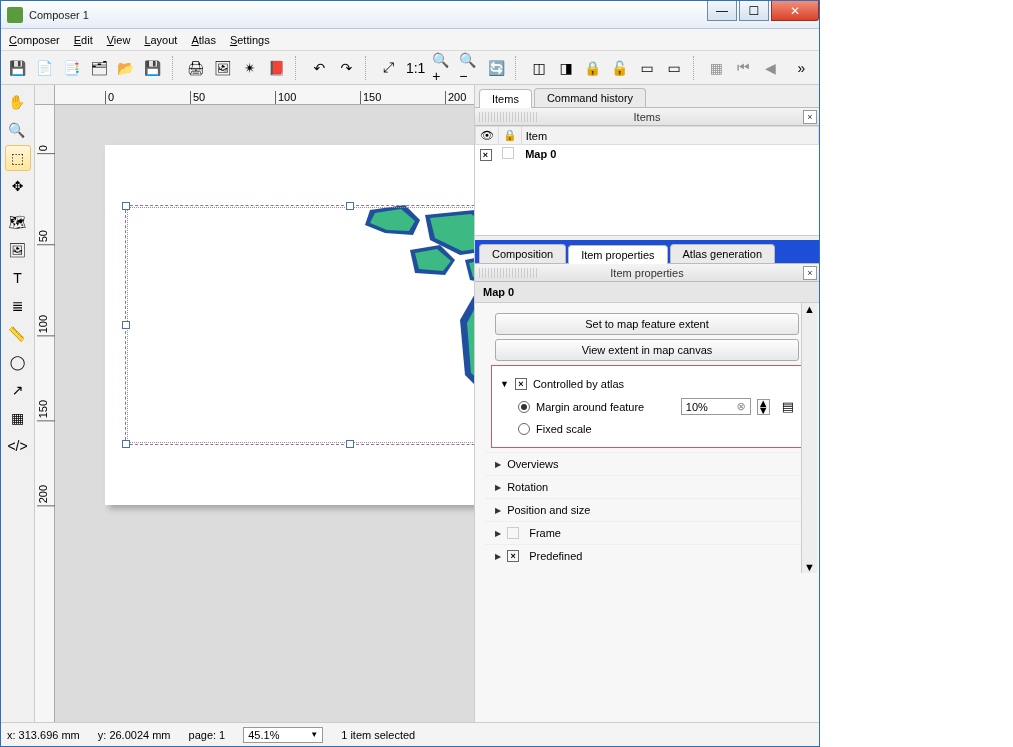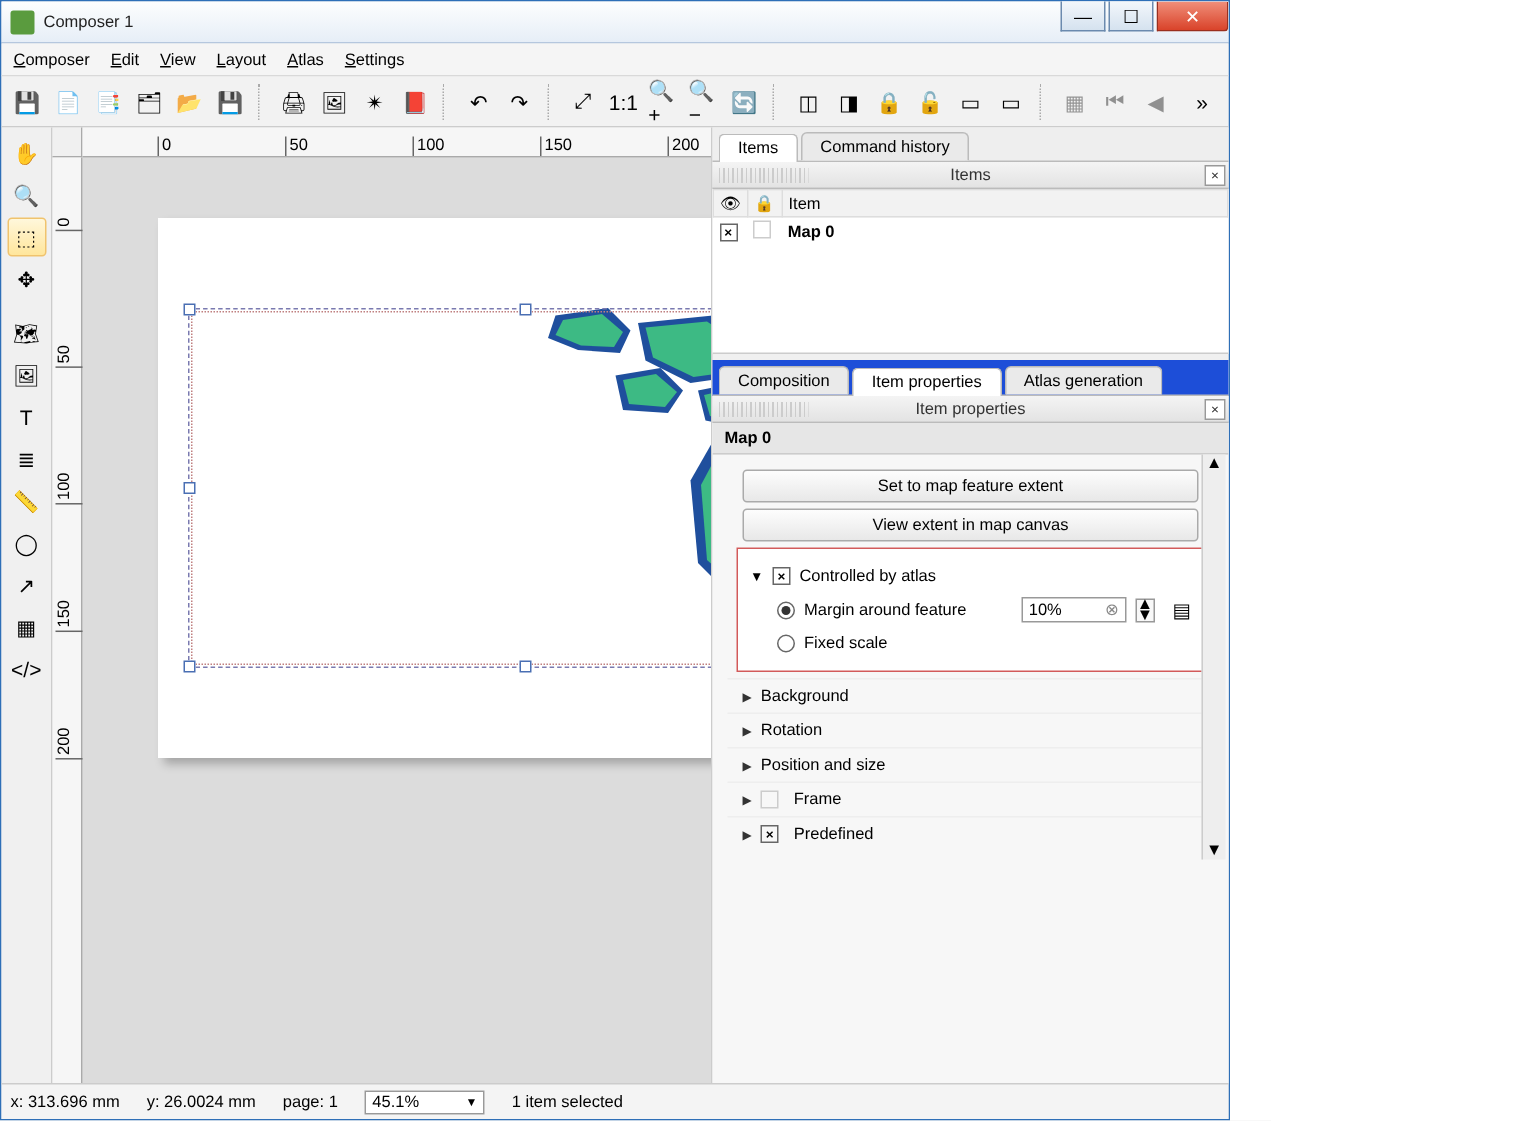--- a/index.html
+++ b/index.html
@@ -258,21 +258,21 @@
                 </span>
               <span style="font-size:13px;margin-left:6px">▤</span>
             </div>
             <div class="atlasrow" style="padding-left:18px">
               <span class="radio"></span>
               <span>Fixed scale</span>
             </div>
           </div>
 
           <div class="expander">
-              <span>Background</span>
+              <span>Overviews</span>
             </div>
           <div class="expander">
               <span>Rotation</span>
             </div>
           <div class="expander">
               <span>Position and size</span>
             </div>
           <div class="expander">
               <span class="chkx" style="border-color:#ccc;margin-right:4px"></span>
               <span>Frame</span>

